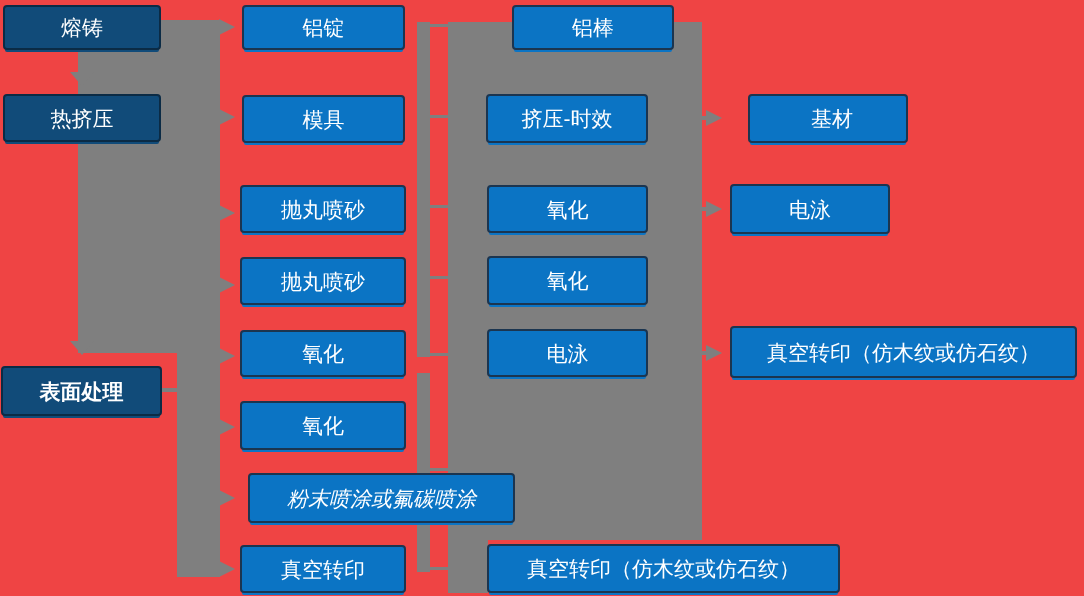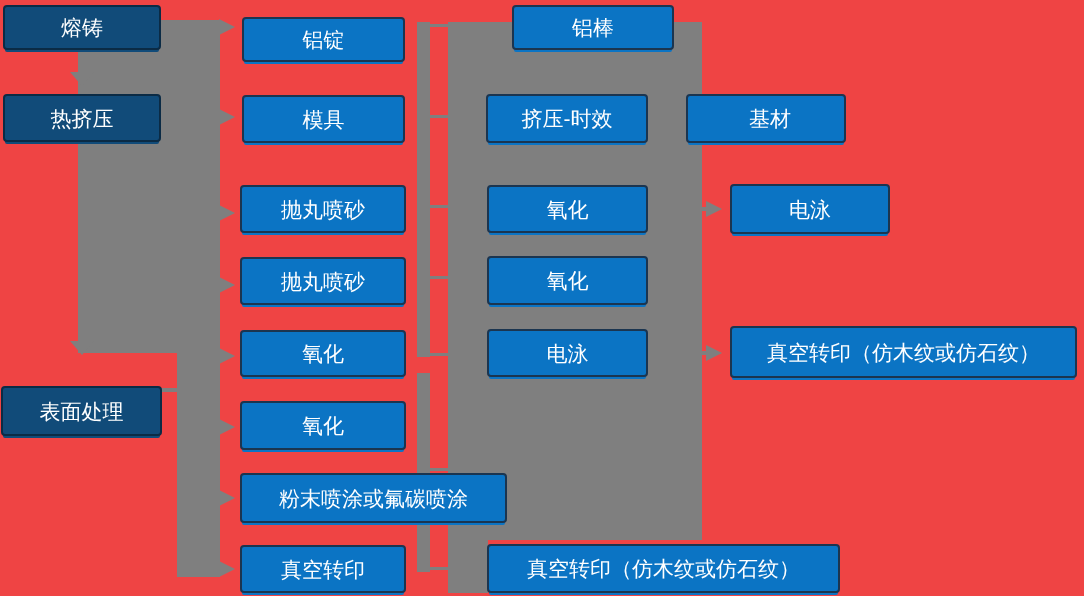--- a/index.html
+++ b/index.html
@@ -58,32 +58,32 @@
       <div class="arr r" style="left: 219px; top: 561px;"></div>
       <div class="arr r" style="left: 706px; top: 110px;"></div>
       <div class="arr r" style="left: 706px; top: 201px;"></div>
       <div class="arr r" style="left: 706px; top: 345px;"></div>
       <div class="arr d" style="left: 70px; top: 72px;"></div>
       <div class="arr d" style="left: 70px; top: 341px;"></div>
     </div>
   <div id="node-layer">
       <div class="node primary" style="left: 3px; top: 5px; width: 158px; height: 45px;">熔铸</div>
       <div class="node primary" style="left: 3px; top: 94px; width: 158px; height: 48px;">热挤压</div>
-      <div class="node primary" style="left: 1px; top: 386px; width: 161px; height: 50px;">表面处理</div>
-      <div class="node secondary" style="left: 242px; top: 17px; width: 163px; height: 45px;">铝锭</div>
+      <div class="node primary" style="left: 1px; top: 366px; width: 161px; height: 50px; font-weight: bold;">表面处理</div>
+      <div class="node secondary" style="left: 242px; top: 5px; width: 163px; height: 45px;">铝锭</div>
       <div class="node secondary" style="left: 242px; top: 95px; width: 163px; height: 48px;">模具</div>
       <div class="node secondary" style="left: 240px; top: 185px; width: 166px; height: 48px;">抛丸喷砂</div>
       <div class="node secondary" style="left: 240px; top: 257px; width: 166px; height: 48px;">抛丸喷砂</div>
       <div class="node secondary" style="left: 240px; top: 330px; width: 166px; height: 47px;">氧化</div>
       <div class="node secondary" style="left: 240px; top: 401px; width: 166px; height: 49px;">氧化</div>
-      <div class="node secondary" style="left: 240px; top: 473px; width: 267px; height: 50px;">粉末喷涂或氟碳喷涂</div>
+      <div class="node secondary" style="left: 248px; top: 473px; width: 267px; height: 50px; font-style: italic;">粉末喷涂或氟碳喷涂</div>
       <div class="node secondary" style="left: 240px; top: 545px; width: 166px; height: 48px;">真空转印</div>
       <div class="node secondary" style="left: 512px; top: 5px; width: 162px; height: 45px;">铝棒</div>
       <div class="node secondary" style="left: 486px; top: 94px; width: 162px; height: 49px;">挤压-时效</div>
       <div class="node secondary" style="left: 487px; top: 185px; width: 161px; height: 48px;">氧化</div>
       <div class="node secondary" style="left: 487px; top: 256px; width: 161px; height: 49px;">氧化</div>
       <div class="node secondary" style="left: 487px; top: 329px; width: 161px; height: 48px;">电泳</div>
       <div class="node secondary" style="left: 487px; top: 544px; width: 353px; height: 49px;">真空转印（仿木纹或仿石纹）</div>
-      <div class="node secondary" style="left: 686px; top: 94px; width: 160px; height: 49px; padding-left: 8px;">基材</div>
+      <div class="node secondary" style="left: 748px; top: 94px; width: 160px; height: 49px; padding-left: 8px;">基材</div>
       <div class="node secondary" style="left: 730px; top: 184px; width: 160px; height: 50px;">电泳</div>
       <div class="node secondary" style="left: 730px; top: 326px; width: 347px; height: 52px;">真空转印（仿木纹或仿石纹）</div>
     </div>
 </div>
 
 </body></html>

